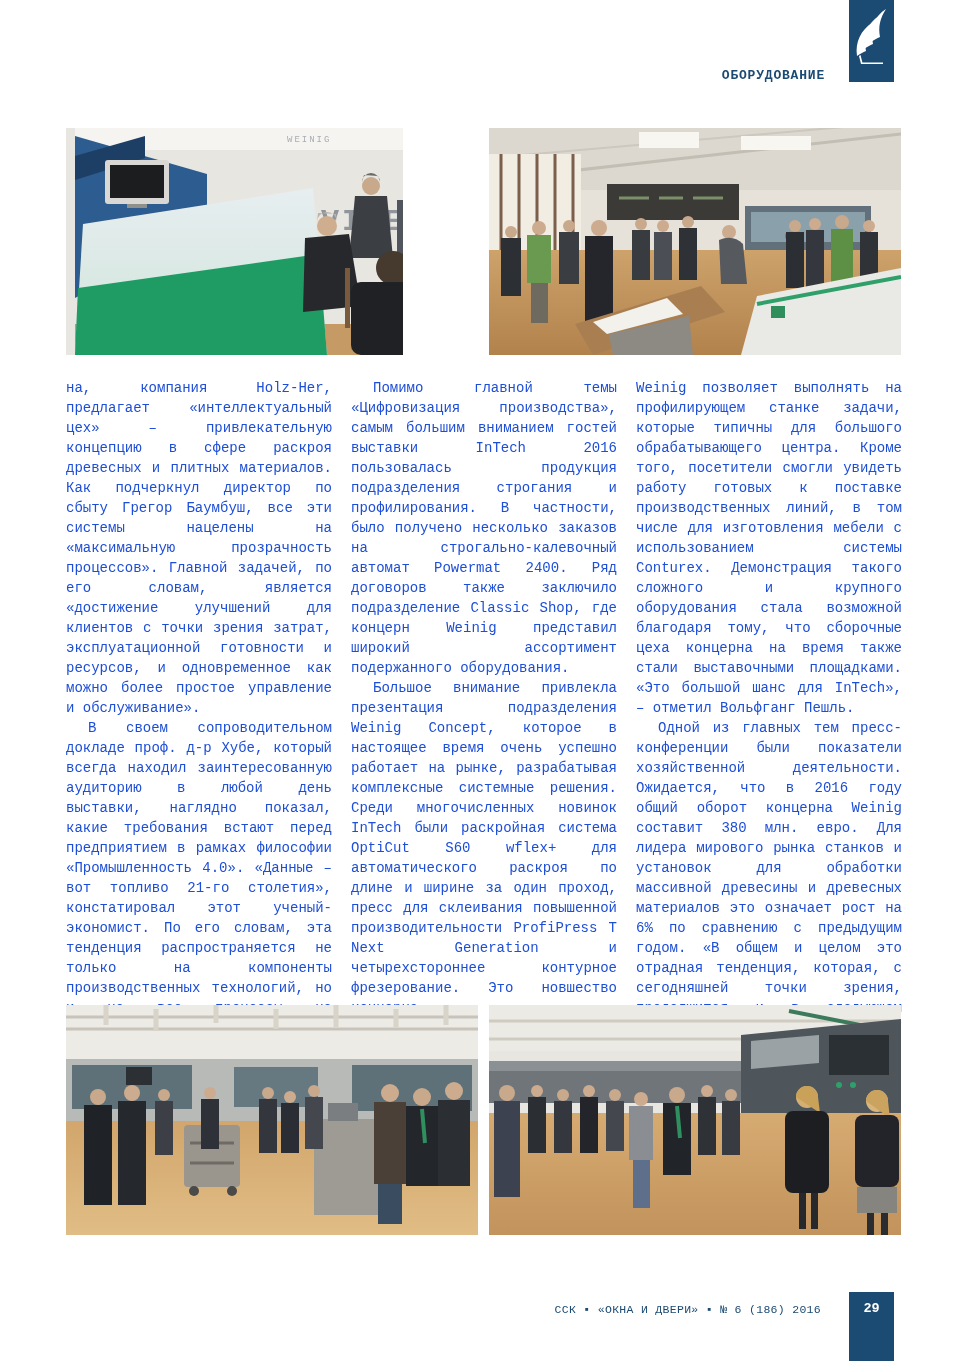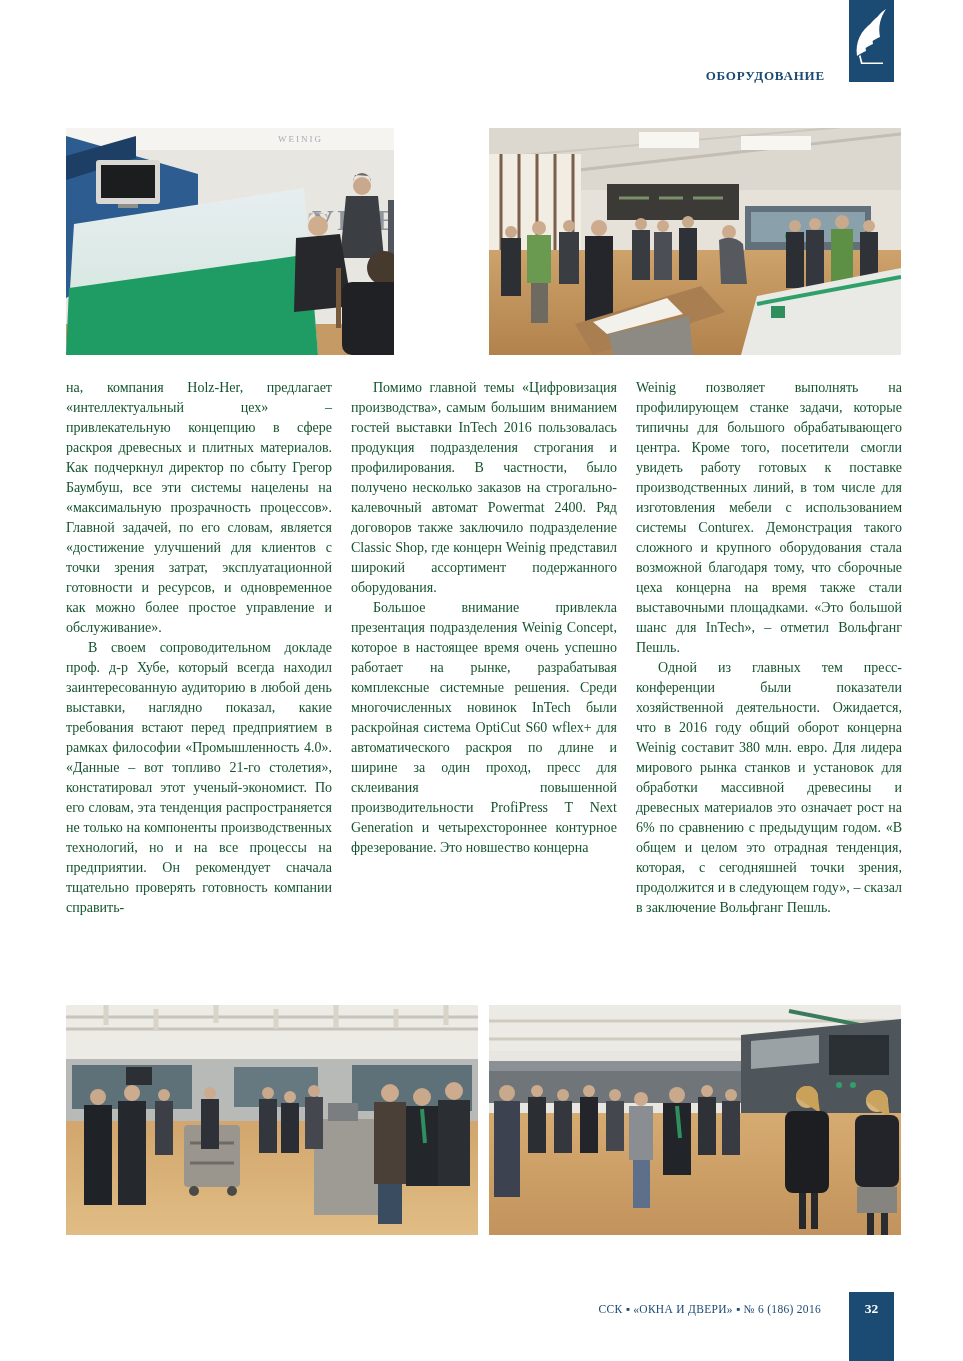--- a/index.html
+++ b/index.html
@@ -1,49 +1,49 @@
 <!DOCTYPE html>
 <html lang="ru"><head>
 <meta charset="utf-8">
 <style>
   html,body{margin:0;padding:0;background:#ffffff;}
   .page{
     position:relative;
     width:963px;height:1361px;
     background:#ffffff;
-    font-family:Liberation Serif, serif;
+    font-family:Liberation Mono, monospace;
     overflow:hidden;
   }
   
   .section-label{
     position:absolute;top:68px;right:138px;
     font-size:13px;font-weight:bold;letter-spacing:.8px;
     color:#1b4a73;
   }
   .logo-box{
     position:absolute;top:0;left:849px;width:45px;height:82px;
     background:#1b4a73;
   }
   
   .photo{position:absolute;overflow:hidden;background:#e8e6e1;}
   .photo svg{display:block;}
-  .photo-tl{left:66px;top:128px;width:328px;height:227px;}
+  .photo-tl{left:66px;top:128px;width:328px;height:227px;padding-left:9px;}
   .photo-tr{left:489px;top:128px;width:412px;height:227px;}
   .photo-bl{left:66px;top:1005px;width:412px;height:230px;}
   .photo-br{left:489px;top:1005px;width:412px;height:230px;}
   
   .columns{
     position:absolute;left:66px;top:378px;width:836px;height:620px;
     display:flex;justify-content:space-between;
   }
   .col{width:266px;}
   .col p{
     margin:0;
     font-size:14px;line-height:20px;
-    color:#14532d;
+    color:#1d4ed8;
     text-align:justify;
   }
   .col p.indent{text-indent:22px;}
   
   .footer-line{
     position:absolute;top:1303px;right:142px;
     font-size:11.5px;letter-spacing:.3px;color:#1b4a73;
     white-space:nowrap;
   }
   .page-number-box{
@@ -301,16 +301,16 @@
         <rect x="366" y="110" width="44" height="72" rx="8" fill="#222429"></rect>
         <rect x="368" y="182" width="40" height="26" fill="#85847f"></rect>
         <rect x="378" y="208" width="7" height="22" fill="#2a2c30"></rect>
           <rect x="392" y="208" width="7" height="22" fill="#2a2c30"></rect>
       </g>
     </svg>
   </div>
 
   <div class="footer-line">ССК ▪ «ОКНА И ДВЕРИ» ▪ № 6 (186) 2016</div>
   <div class="page-number-box">
-    <span>32</span>
+    <span>29</span>
   </div>
 
 </div>
 
 </body></html>

